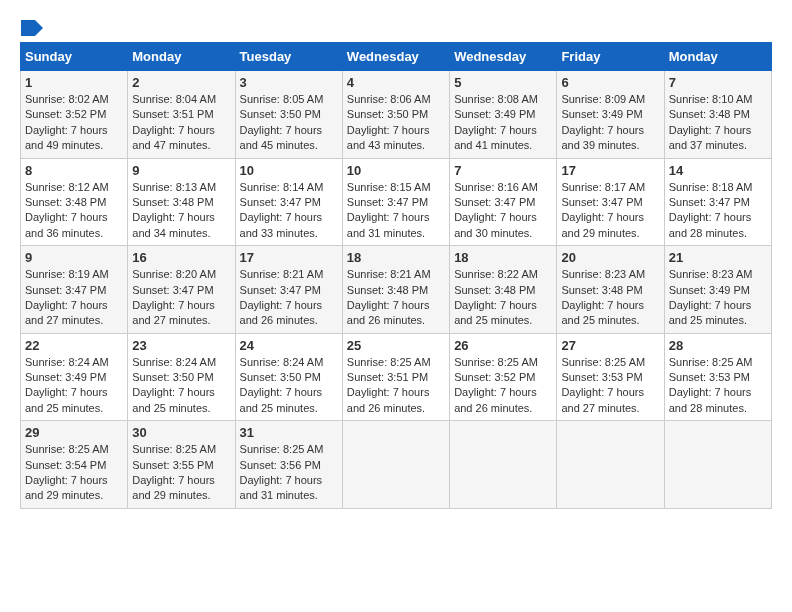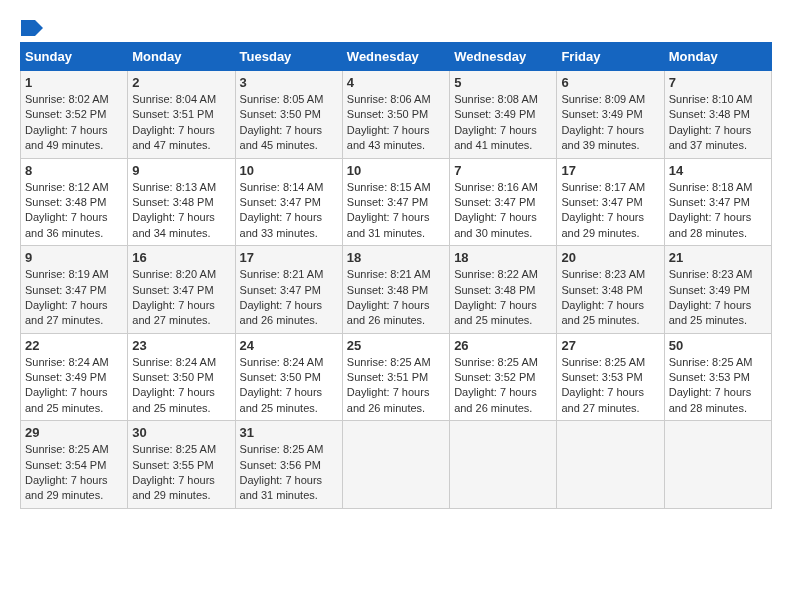--- a/index.html
+++ b/index.html
@@ -328,21 +328,21 @@
       </td>
         <td>
         <span class="day-number">27</span>
         <div class="cell-content">
           Sunrise: 8:25 AM<br>
           Sunset: 3:53 PM<br>
           Daylight: 7 hours and 27 minutes.
         </div>
       </td>
         <td>
-        <span class="day-number">50</span>
+        <span class="day-number">28</span>
         <div class="cell-content">
           Sunrise: 8:25 AM<br>
           Sunset: 3:53 PM<br>
           Daylight: 7 hours and 28 minutes.
         </div>
       </td>
       </tr>
       <tr>
         <td>
         <span class="day-number">29</span>

